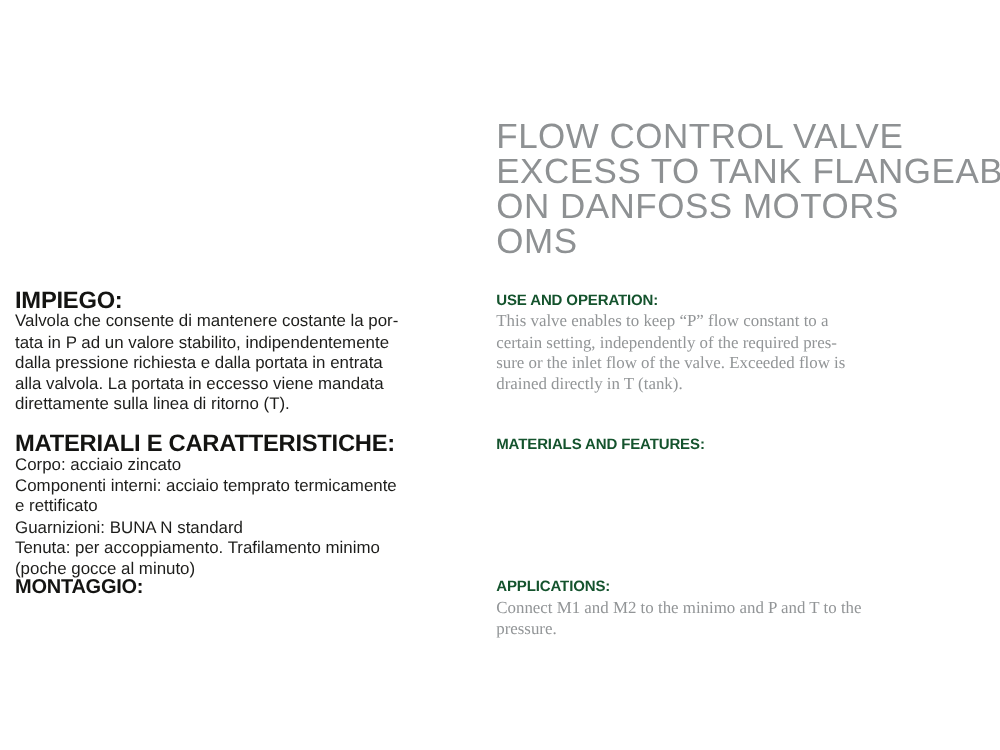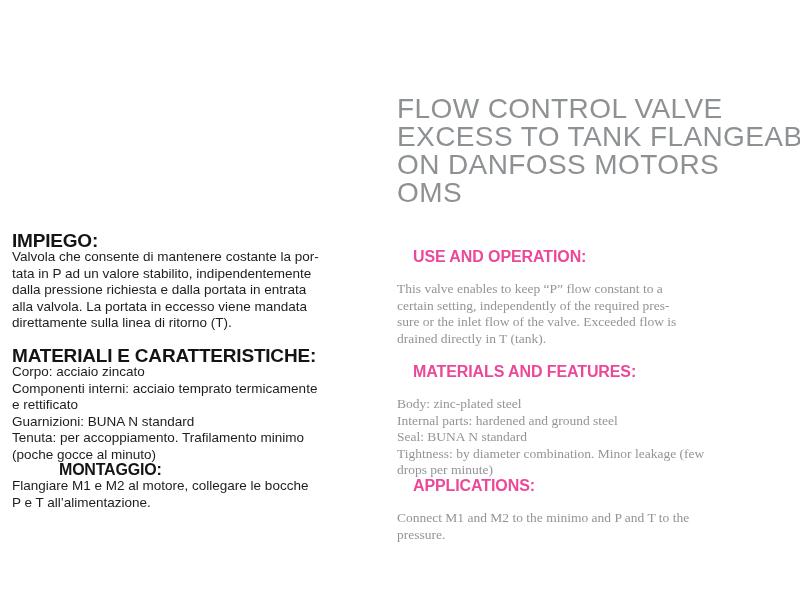--- a/index.html
+++ b/index.html
@@ -40,30 +40,30 @@
     margin: 0;
     white-space: pre;
   }
   .col-left .sec-body {
     font-size: 13.5px;
     line-height: 16.5px;
     color: #1d1d1b;
     margin: 0;
     white-space: pre;
   }
-  .col-left .sec-montaggio .sec-heading { font-size: 16px; margin-left: 47px; }
+  .col-left .sec-montaggio .sec-heading { font-size: 16px; }
 
   
   .col-right .sec-heading {
     font-weight: 700;
-    font-size: 16px;
+    font-size: 12px;
     line-height: 17px;
     letter-spacing: -0.1px;
-    color: #ec4899;
-    margin: 16px;
+    color: #14532d;
+    margin: 0;
     white-space: pre;
   }
   .col-right .sec-body {
     font-size: 13.5px;
     line-height: 16.5px;
     color: #929597;
     margin: 0;
     white-space: pre;
     font-family: Liberation Serif, serif;
   }
@@ -98,43 +98,36 @@
       <p class="sec-body">Corpo: acciaio zincato
 Componenti interni: acciaio temprato termicamente
 e rettificato
 Guarnizioni: BUNA N standard
 Tenuta: per accoppiamento. Trafilamento minimo
 (poche gocce al minuto)</p>
     </div>
 
     <div class="section top-461 sec-montaggio">
       <h3 class="sec-heading">MONTAGGIO:</h3>
-      <p class="sec-body">Flangiare M1 e M2 al motore, collegare le bocche
-P e T all’alimentazione.</p>
     </div>
 
   </div>
 
   <div class="col col-right">
 
     <div class="section top-232">
       <h3 class="sec-heading">USE AND OPERATION:</h3>
       <p class="sec-body">This valve enables to keep “P” flow constant to a
 certain setting, independently of the required pres-
 sure or the inlet flow of the valve. Exceeded flow is
 drained directly in T (tank).</p>
     </div>
 
     <div class="section top-329">
       <h3 class="sec-heading">MATERIALS AND FEATURES:</h3>
-      <p class="sec-body">Body: zinc-plated steel
-Internal parts: hardened and ground steel
-Seal: BUNA N standard
-Tightness: by diameter combination. Minor leakage (few
-drops per minute)</p>
     </div>
 
     <div class="section top-461">
       <h3 class="sec-heading">APPLICATIONS:</h3>
       <p class="sec-body">Connect M1 and M2 to the minimo and P and T to the
 pressure.</p>
     </div>
 
   </div>
 

